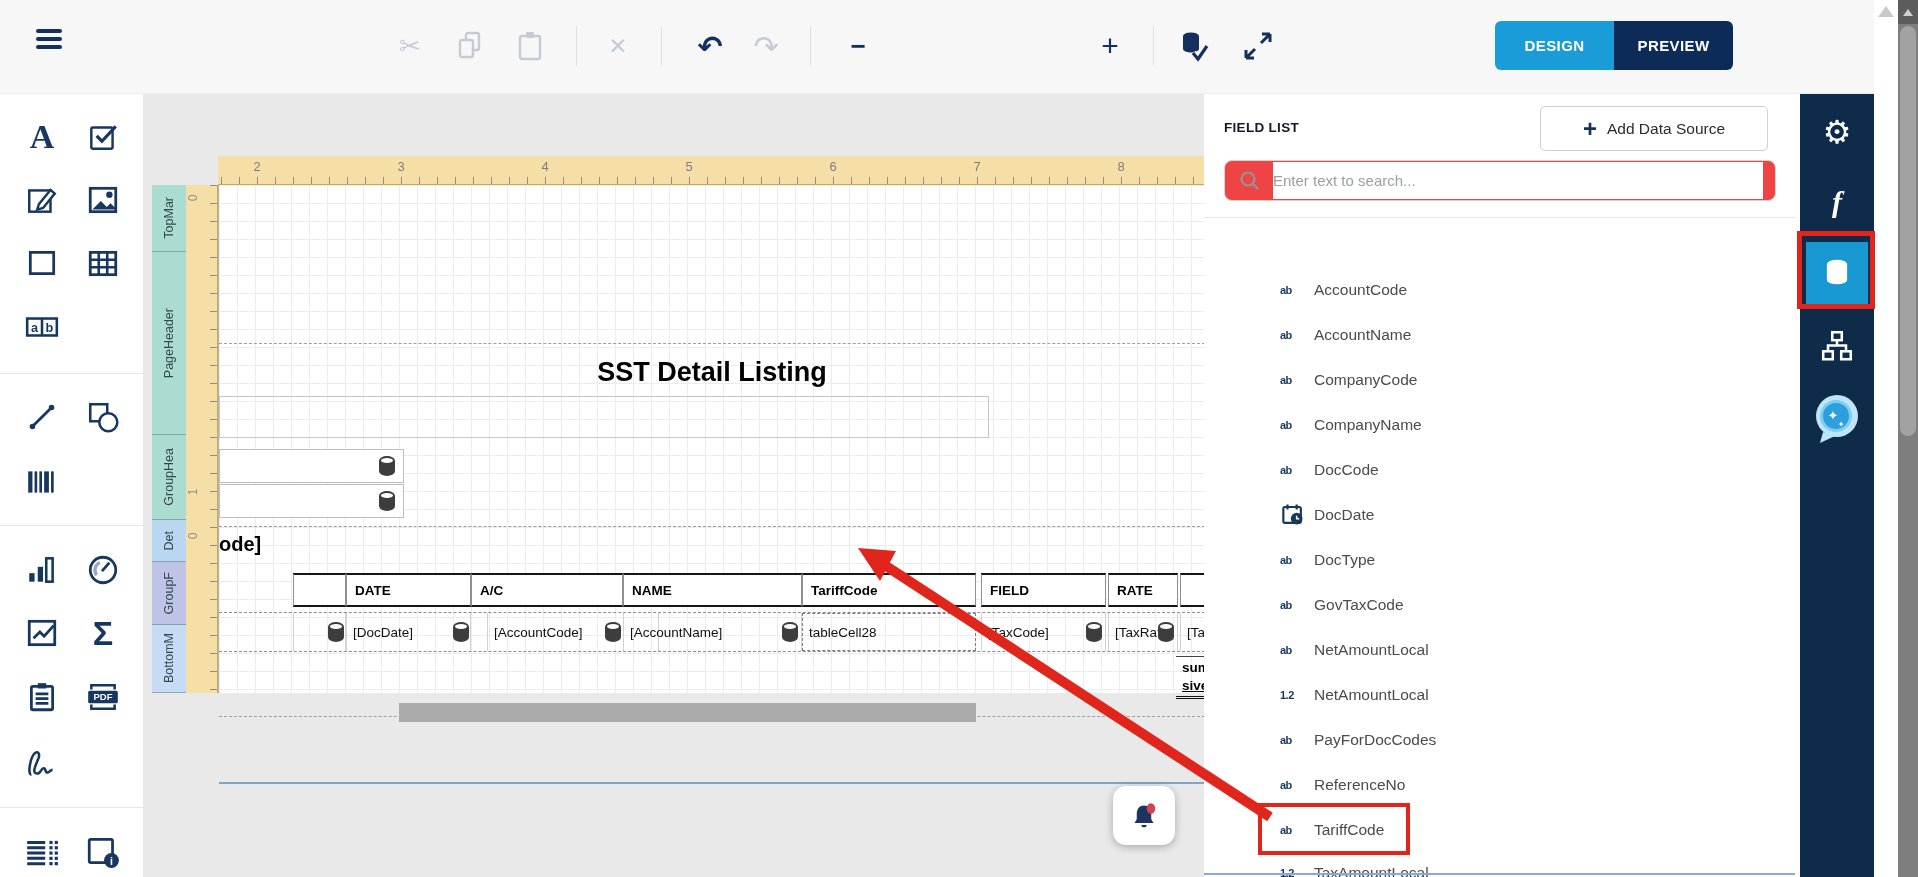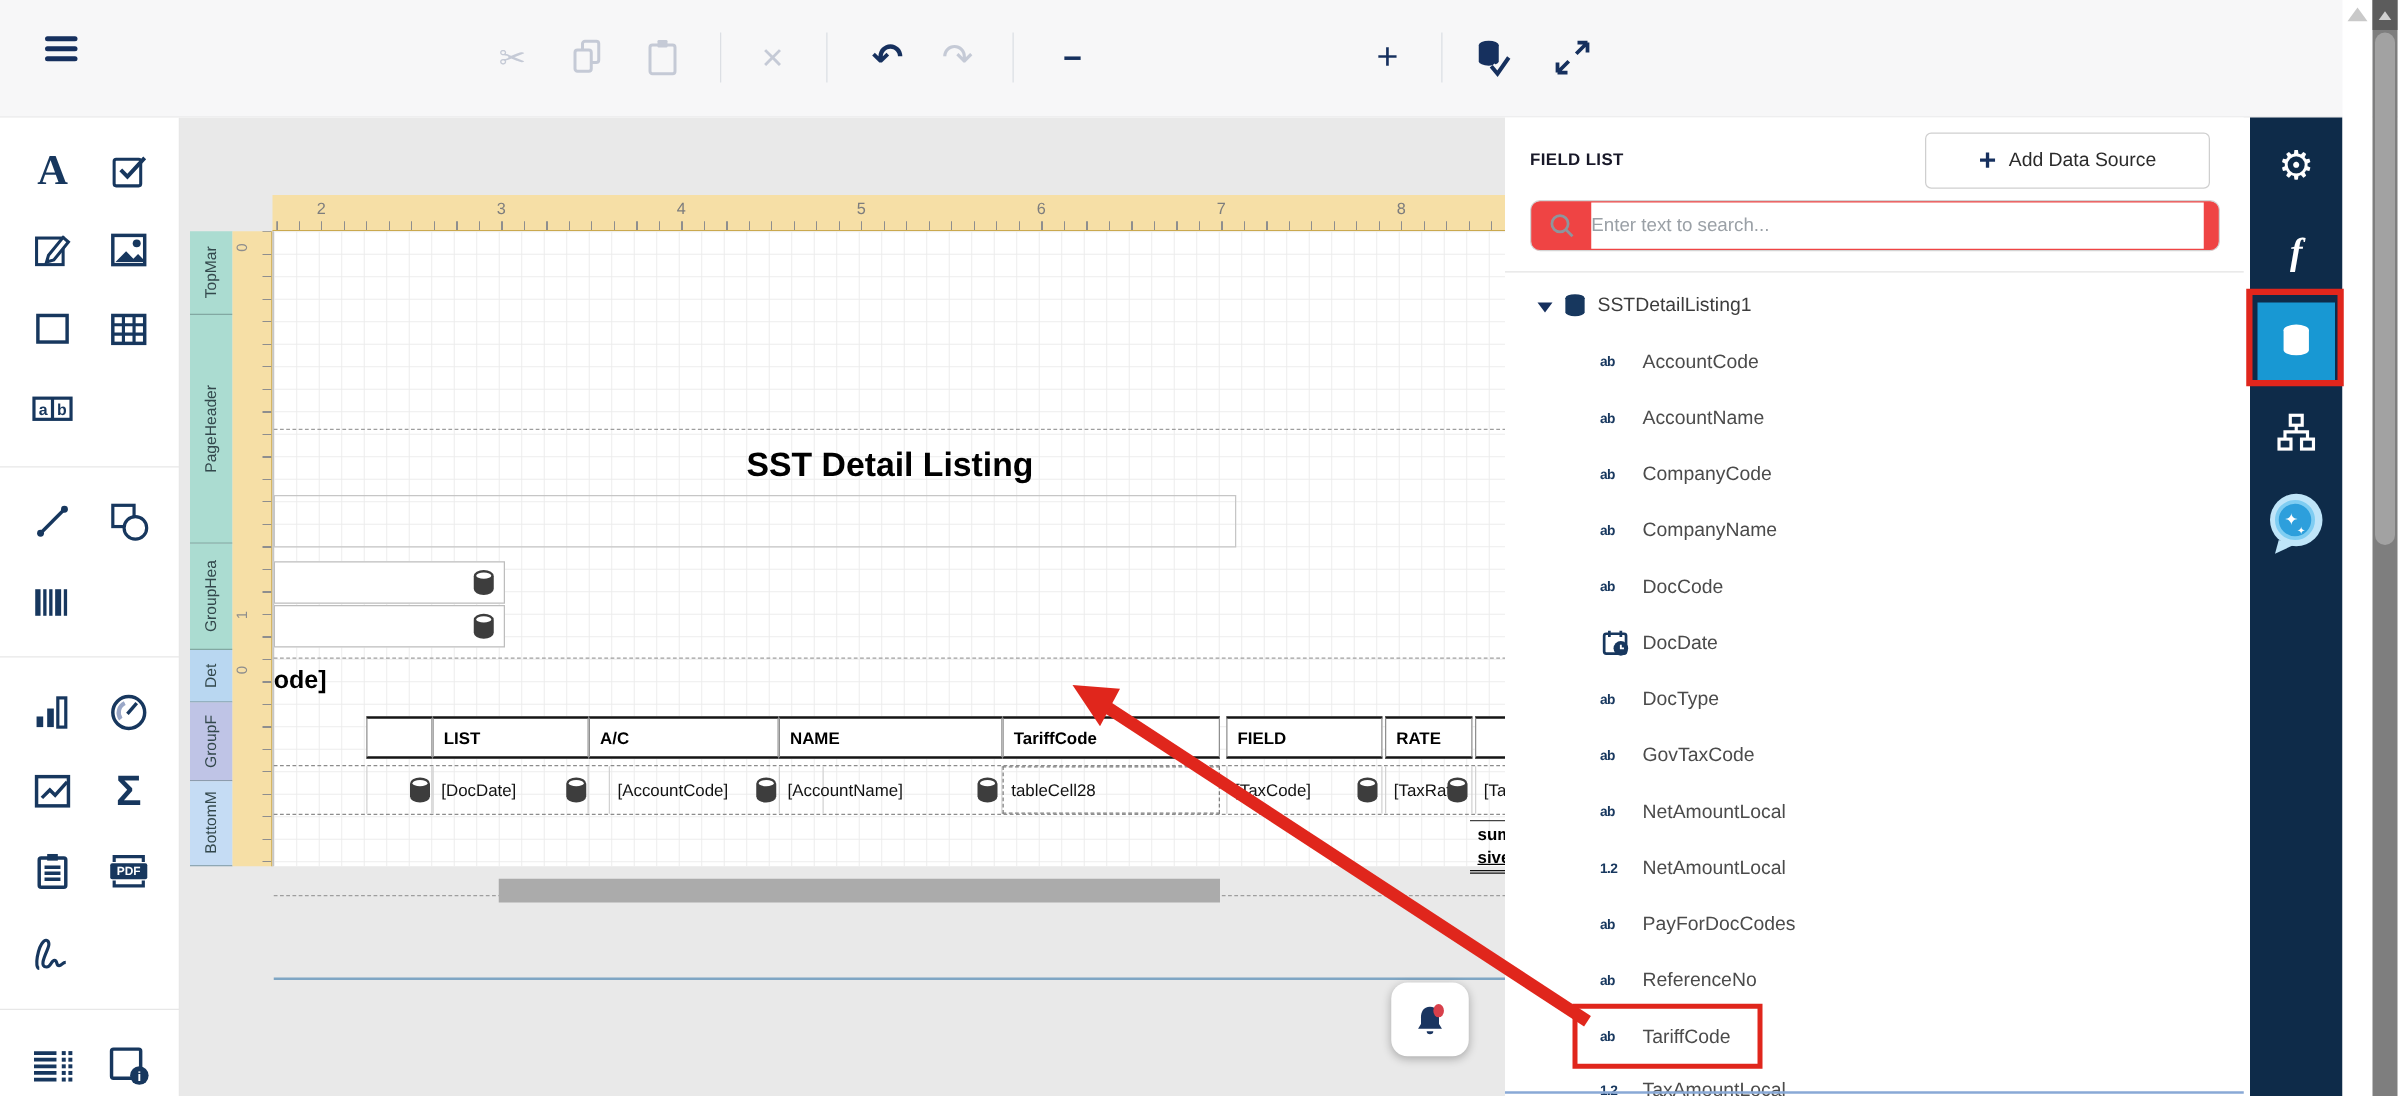--- a/index.html
+++ b/index.html
@@ -149,20 +149,24 @@
         <path d="M17 25 l5 6 9-13" stroke="#16305e" stroke-width="3.2" fill="none"></path>
       </svg>
   </div>
   <div class="tb-ico" style="left:1236px">
     <svg width="34" height="34" viewBox="0 0 34 34" stroke="#16305e" stroke-width="3" fill="none">
         <path d="M20 14 L29 5 M29 5 h-8 M29 5 v8"></path>
         <path d="M14 20 L5 29 M5 29 h8 M5 29 v-8"></path>
         <path d="M5 5 l9 9 M5 5 h8 M5 5 v8" transform="translate(0,0)" opacity="0"></path>
       </svg>
   </div>
+  <div id="mode-switch">
+    <button id="btn-design">DESIGN</button>
+    <button id="btn-preview">PREVIEW</button>
+  </div>
 </div>
 
 <div id="toolbox">
   <div class="tool" style="left:21px;top:22px">
       <span class="glyphA">A</span>
     </div>
   <div class="tool" style="left:82px;top:22px">
     <svg width="34" height="34" viewBox="0 0 32 32">
         <rect x="5" y="7" width="20" height="20" rx="1.5"></rect>
         <path d="M10 15 l5 5 L28 6" stroke-width="3"></path>
@@ -343,21 +347,21 @@
     <div class="mini-box" style="top:264px">
         <span class="dbglyph" style="left:159px;top:6px"></span>
       </div>
     <div class="mini-box" style="top:299px">
         <span class="dbglyph" style="left:159px;top:6px"></span>
       </div>
     <div class="dashline" style="top:341px"></div>
     <div id="group-field">ode]</div>
 
     <div class="th-cell" style="left:74px;width:53px"></div>
-    <div class="th-cell" style="left:127px;width:125px">LIST</div>
+    <div class="th-cell" style="left:127px;width:125px">DATE</div>
     <div class="th-cell" style="left:252px;width:152px">A/C</div>
     <div class="th-cell" style="left:404px;width:179px">NAME</div>
     <div class="th-cell" style="left:583px;width:174px">TariffCode</div>
     <div class="th-cell" style="left:762px;width:125px">FIELD</div>
     <div class="th-cell" style="left:889px;width:70px">RATE</div>
     <div class="th-cell" style="left:961px;width:99px;justify-content:flex-end;padding-right:6px">TAXABLE</div>
 
     <div id="detail-row">
       <div class="td-cell" style="left:74px;width:53px"></div>
       <div class="td-cell" style="left:127px;width:125px">[DocDate]</div>
@@ -402,28 +406,20 @@
   </div>
   <div id="fl-search">
     <svg width="22" height="22" viewBox="0 0 22 22">
         <circle cx="9" cy="9" r="6.5" fill="none" stroke="#8f959c" stroke-width="2.2"></circle>
         <path d="M14 14 l5 5" stroke="#8f959c" stroke-width="2.2"></path>
       </svg>
     <input type="text" placeholder="Enter text to search..." style="">
   </div>
   <div id="fl-divider"></div>
 
-  <div class="fl-row" style="top:136px">
-    <span class="fl-tri"></span>
-    <svg style="position:absolute;left:44px;top:3px" width="24" height="24" viewBox="0 0 28 28">
-        <ellipse cx="14" cy="6.5" rx="9" ry="3.8" fill="#17375e"></ellipse>
-        <path d="M5 6.5 v13 a9 3.8 0 0 0 18 0 v-13" fill="#17375e"></path>
-      </svg>
-    <span class="fl-ds-name">SSTDetailListing1</span>
-  </div>
 
   <div class="fl-row" style="top:181px">
       <span class="fl-glyph">ab</span>
       <span class="fl-name">AccountCode</span>
     </div>
   <div class="fl-row" style="top:226px">
       <span class="fl-glyph">ab</span>
       <span class="fl-name">AccountName</span>
     </div>
   <div class="fl-row" style="top:271px">

